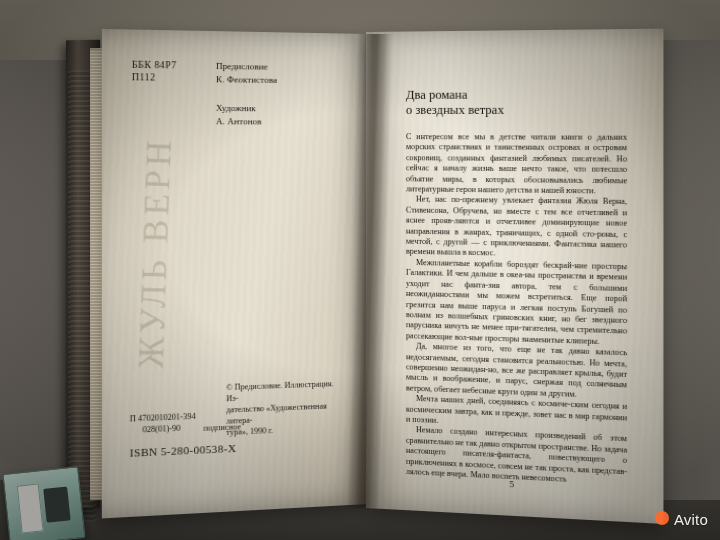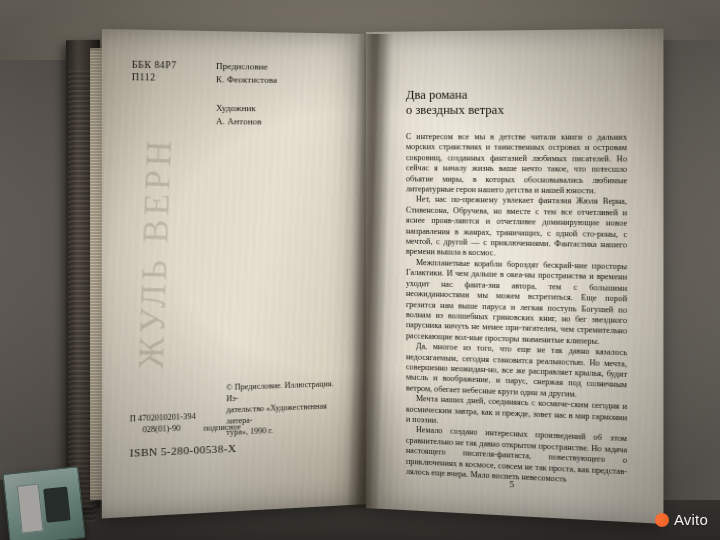--- a/index.html
+++ b/index.html
@@ -227,21 +227,20 @@
     left: 38px; top: 18px; width: 24px; height: 34px;
     background: #36413d;
     border-radius: 2px;
   }
 
   
   .wm {
     position: absolute;
     right: 12px; bottom: 12px;
     display: flex;
-    align-items: center;
     gap: 5px;
     color: #ffffff;
     font-family: "Liberation Sans", sans-serif;
     font-size: 15px;
     letter-spacing: .2px;
     opacity: .92;
     text-shadow: 0 1px 2px rgba(0,0,0,.5);
     z-index: 70;
   }
   .wm-dot {

